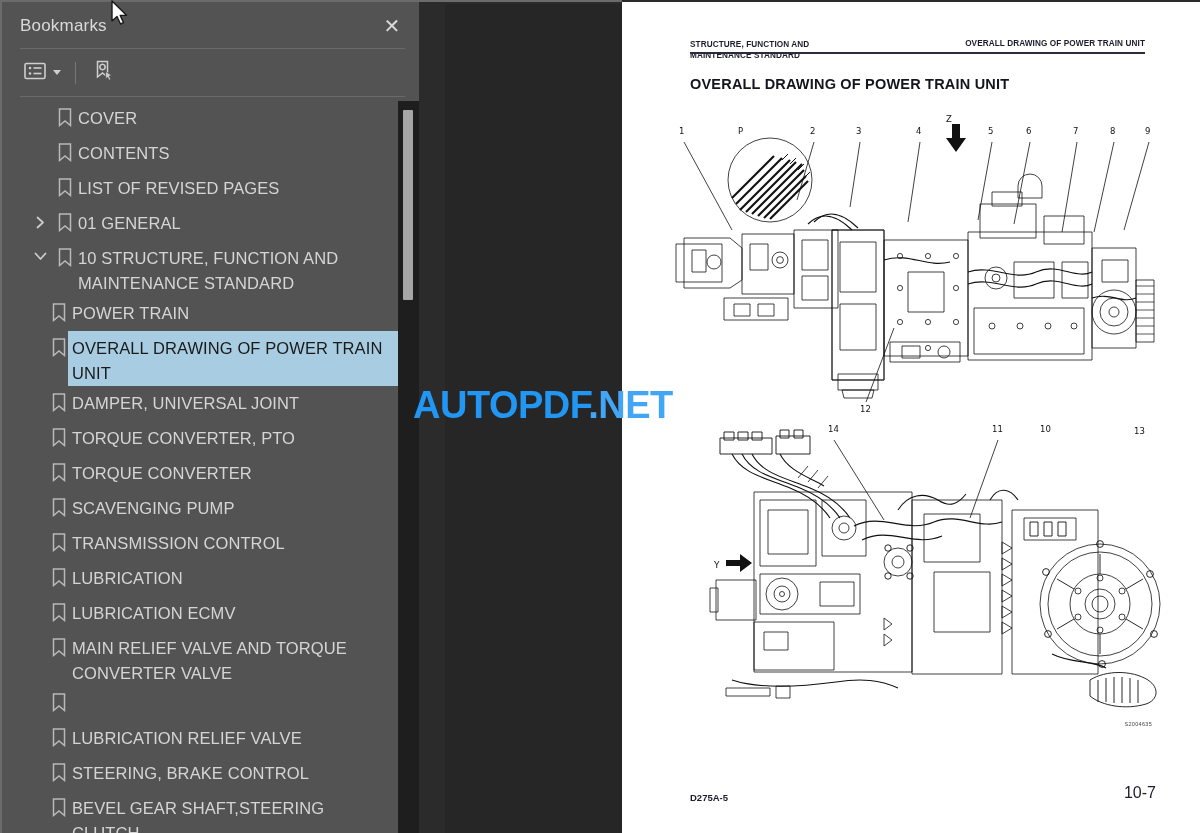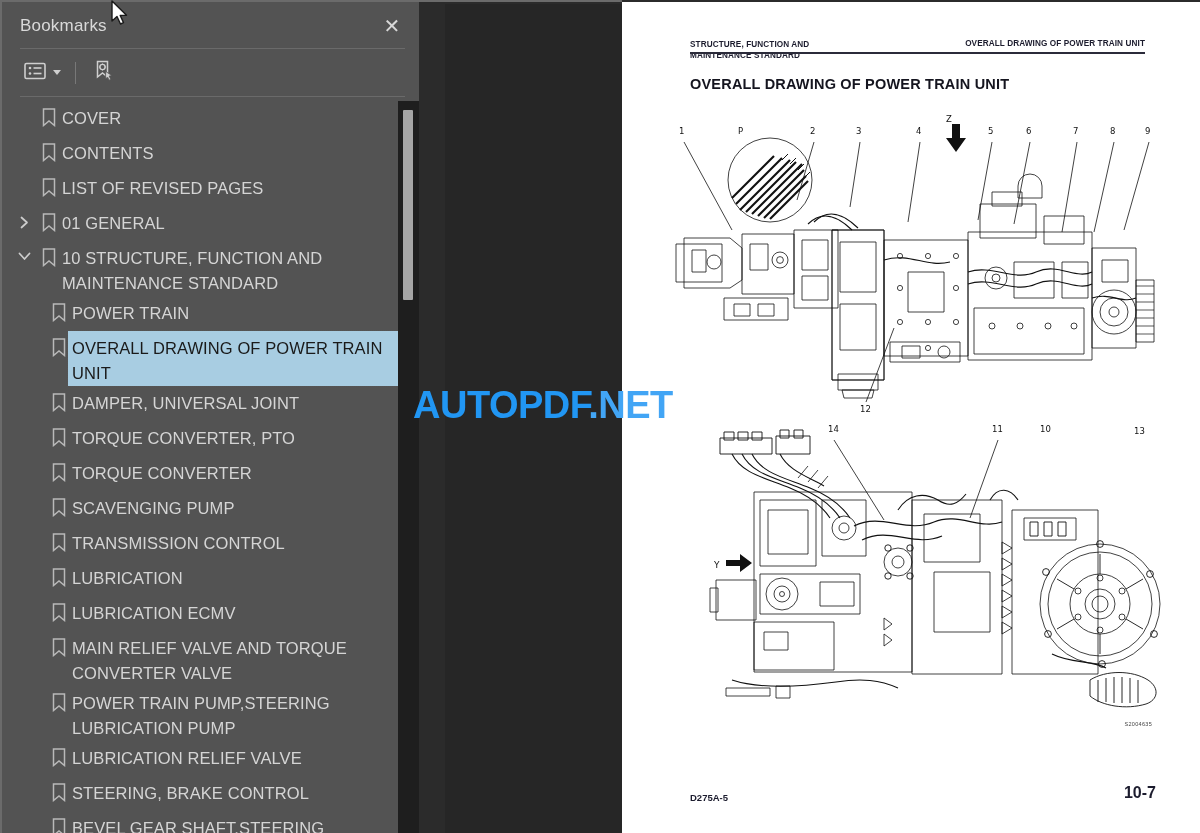--- a/index.html
+++ b/index.html
@@ -118,21 +118,21 @@
     padding-right: 14px;
     letter-spacing: 0.1px;
   }
   .bm-row.selected .bm-label {
     background: #a8cde2;
     color: #1a1a1a;
     outline: 1px dotted #555;
     padding-left: 4px;
     margin-left: -4px;
   }
-  .lvl-0 { padding-left: 10px; }
+  .lvl-0 { padding-left: 26px; }
   .lvl-1 { padding-left: 44px; }
 
   
   #bm-scroll-track {
     position: absolute; left: 396px; top: 99px;
     width: 21px; height: 734px;
     background: #1e1e1e;
   }
   #bm-scroll-thumb {
     position: absolute; left: 401px; top: 108px;
@@ -189,21 +189,21 @@
   #fig-code {
     position: absolute; right: 48px; top: 719px;
     font-size: 5.5px; color: #444; letter-spacing: 0.3px;
   }
   #foot-left {
     position: absolute; left: 68px; top: 790px;
     font-size: 9.5px; font-weight: bold; color: #1c1c2e;
   }
   #foot-right {
     position: absolute; right: 44px; top: 782px;
-    font-size: 16px; font-weight: bold; color: #1c1c2e;
+    font-size: 16px; font-weight: normal; color: #1c1c2e;
   }
 
   
   #fig-top {
     position: absolute; left: 40px; top: 110px;
     width: 500px; height: 305px;
   }
   #fig-bottom {
     position: absolute; left: 80px; top: 420px;
     width: 470px; height: 290px;
@@ -401,21 +401,20 @@
     </svg>
           </div>
           <div class="bm-label">MAIN RELIEF VALVE AND TORQUE CONVERTER VALVE</div>
         </div>
         <div class="bm-row lvl-1">
           <div class="bm-icon">
             <svg width="14" height="19" viewBox="0 0 14 19">
       <path d="M1.5 1 h11 v16.5 l-5.5 -4.5 l-5.5 4.5 z" fill="none" stroke="#b9b9b9" stroke-width="1.5"></path>
     </svg>
           </div>
-          <div class="bm-label">POWER TRAIN PUMP,STEERING LUBRICATION PUMP</div>
         </div>
         <div class="bm-row lvl-1">
           <div class="bm-icon">
             <svg width="14" height="19" viewBox="0 0 14 19">
       <path d="M1.5 1 h11 v16.5 l-5.5 -4.5 l-5.5 4.5 z" fill="none" stroke="#b9b9b9" stroke-width="1.5"></path>
     </svg>
           </div>
           <div class="bm-label">LUBRICATION RELIEF VALVE</div>
         </div>
         <div class="bm-row lvl-1">

